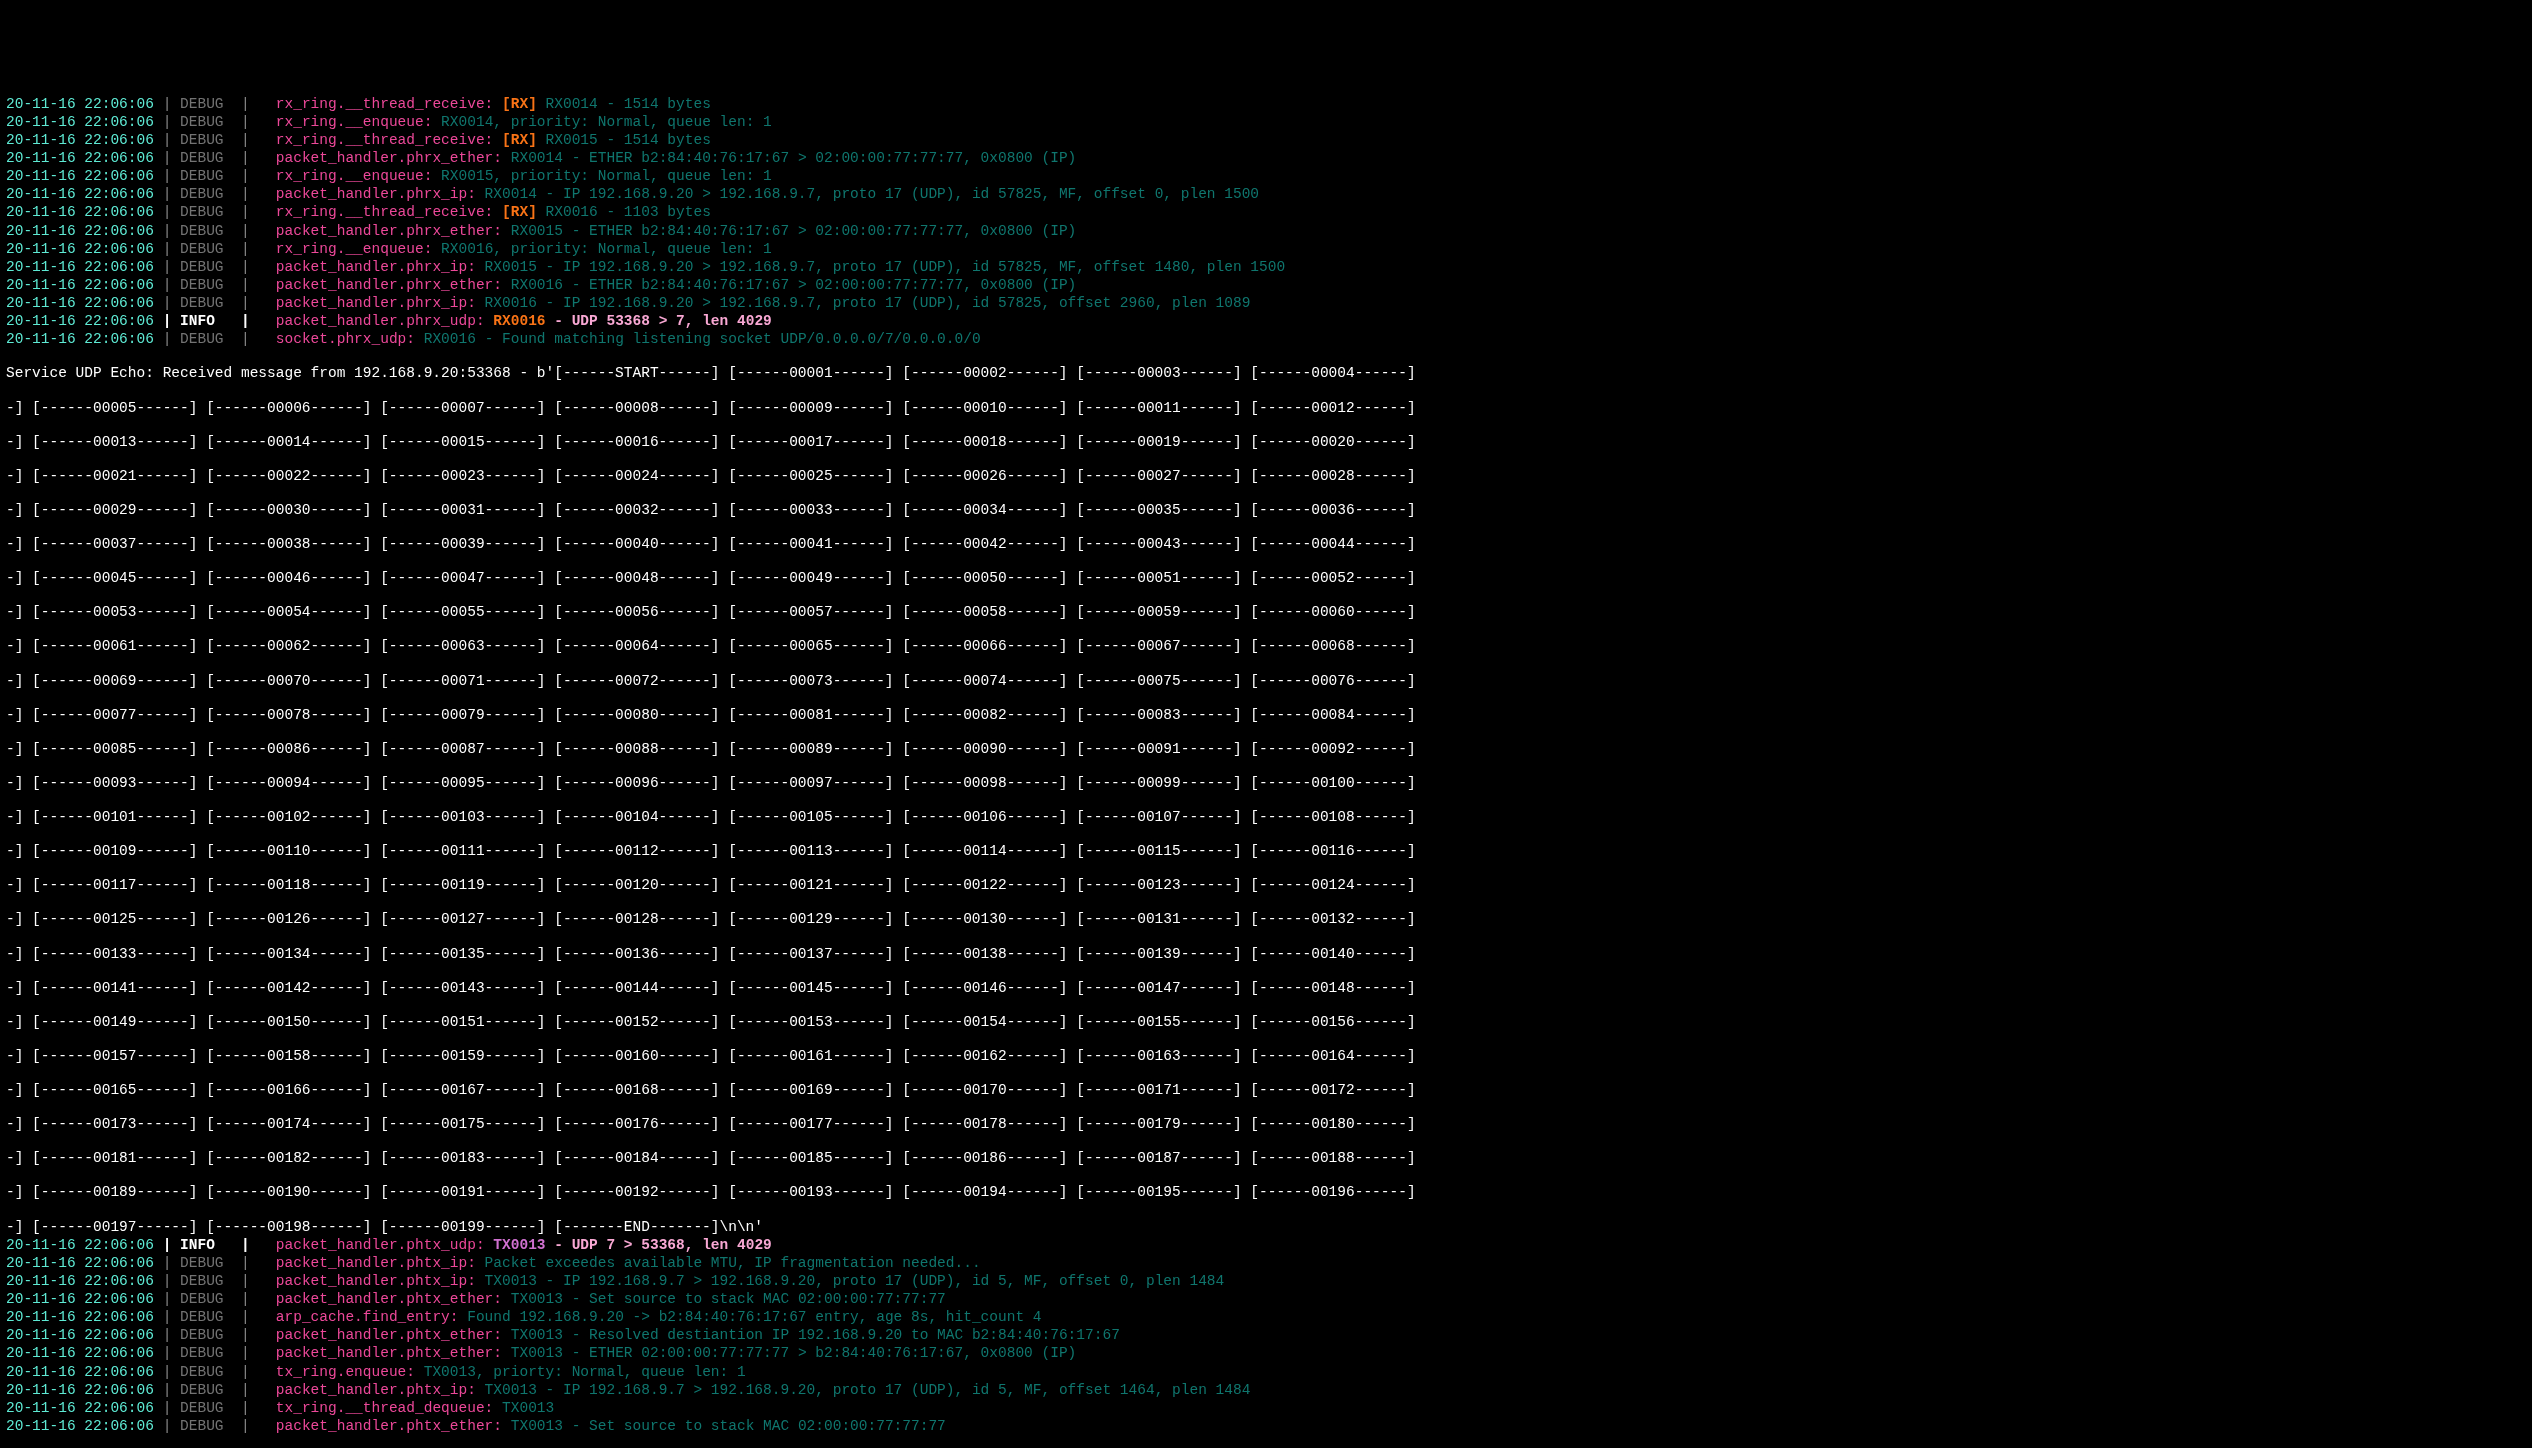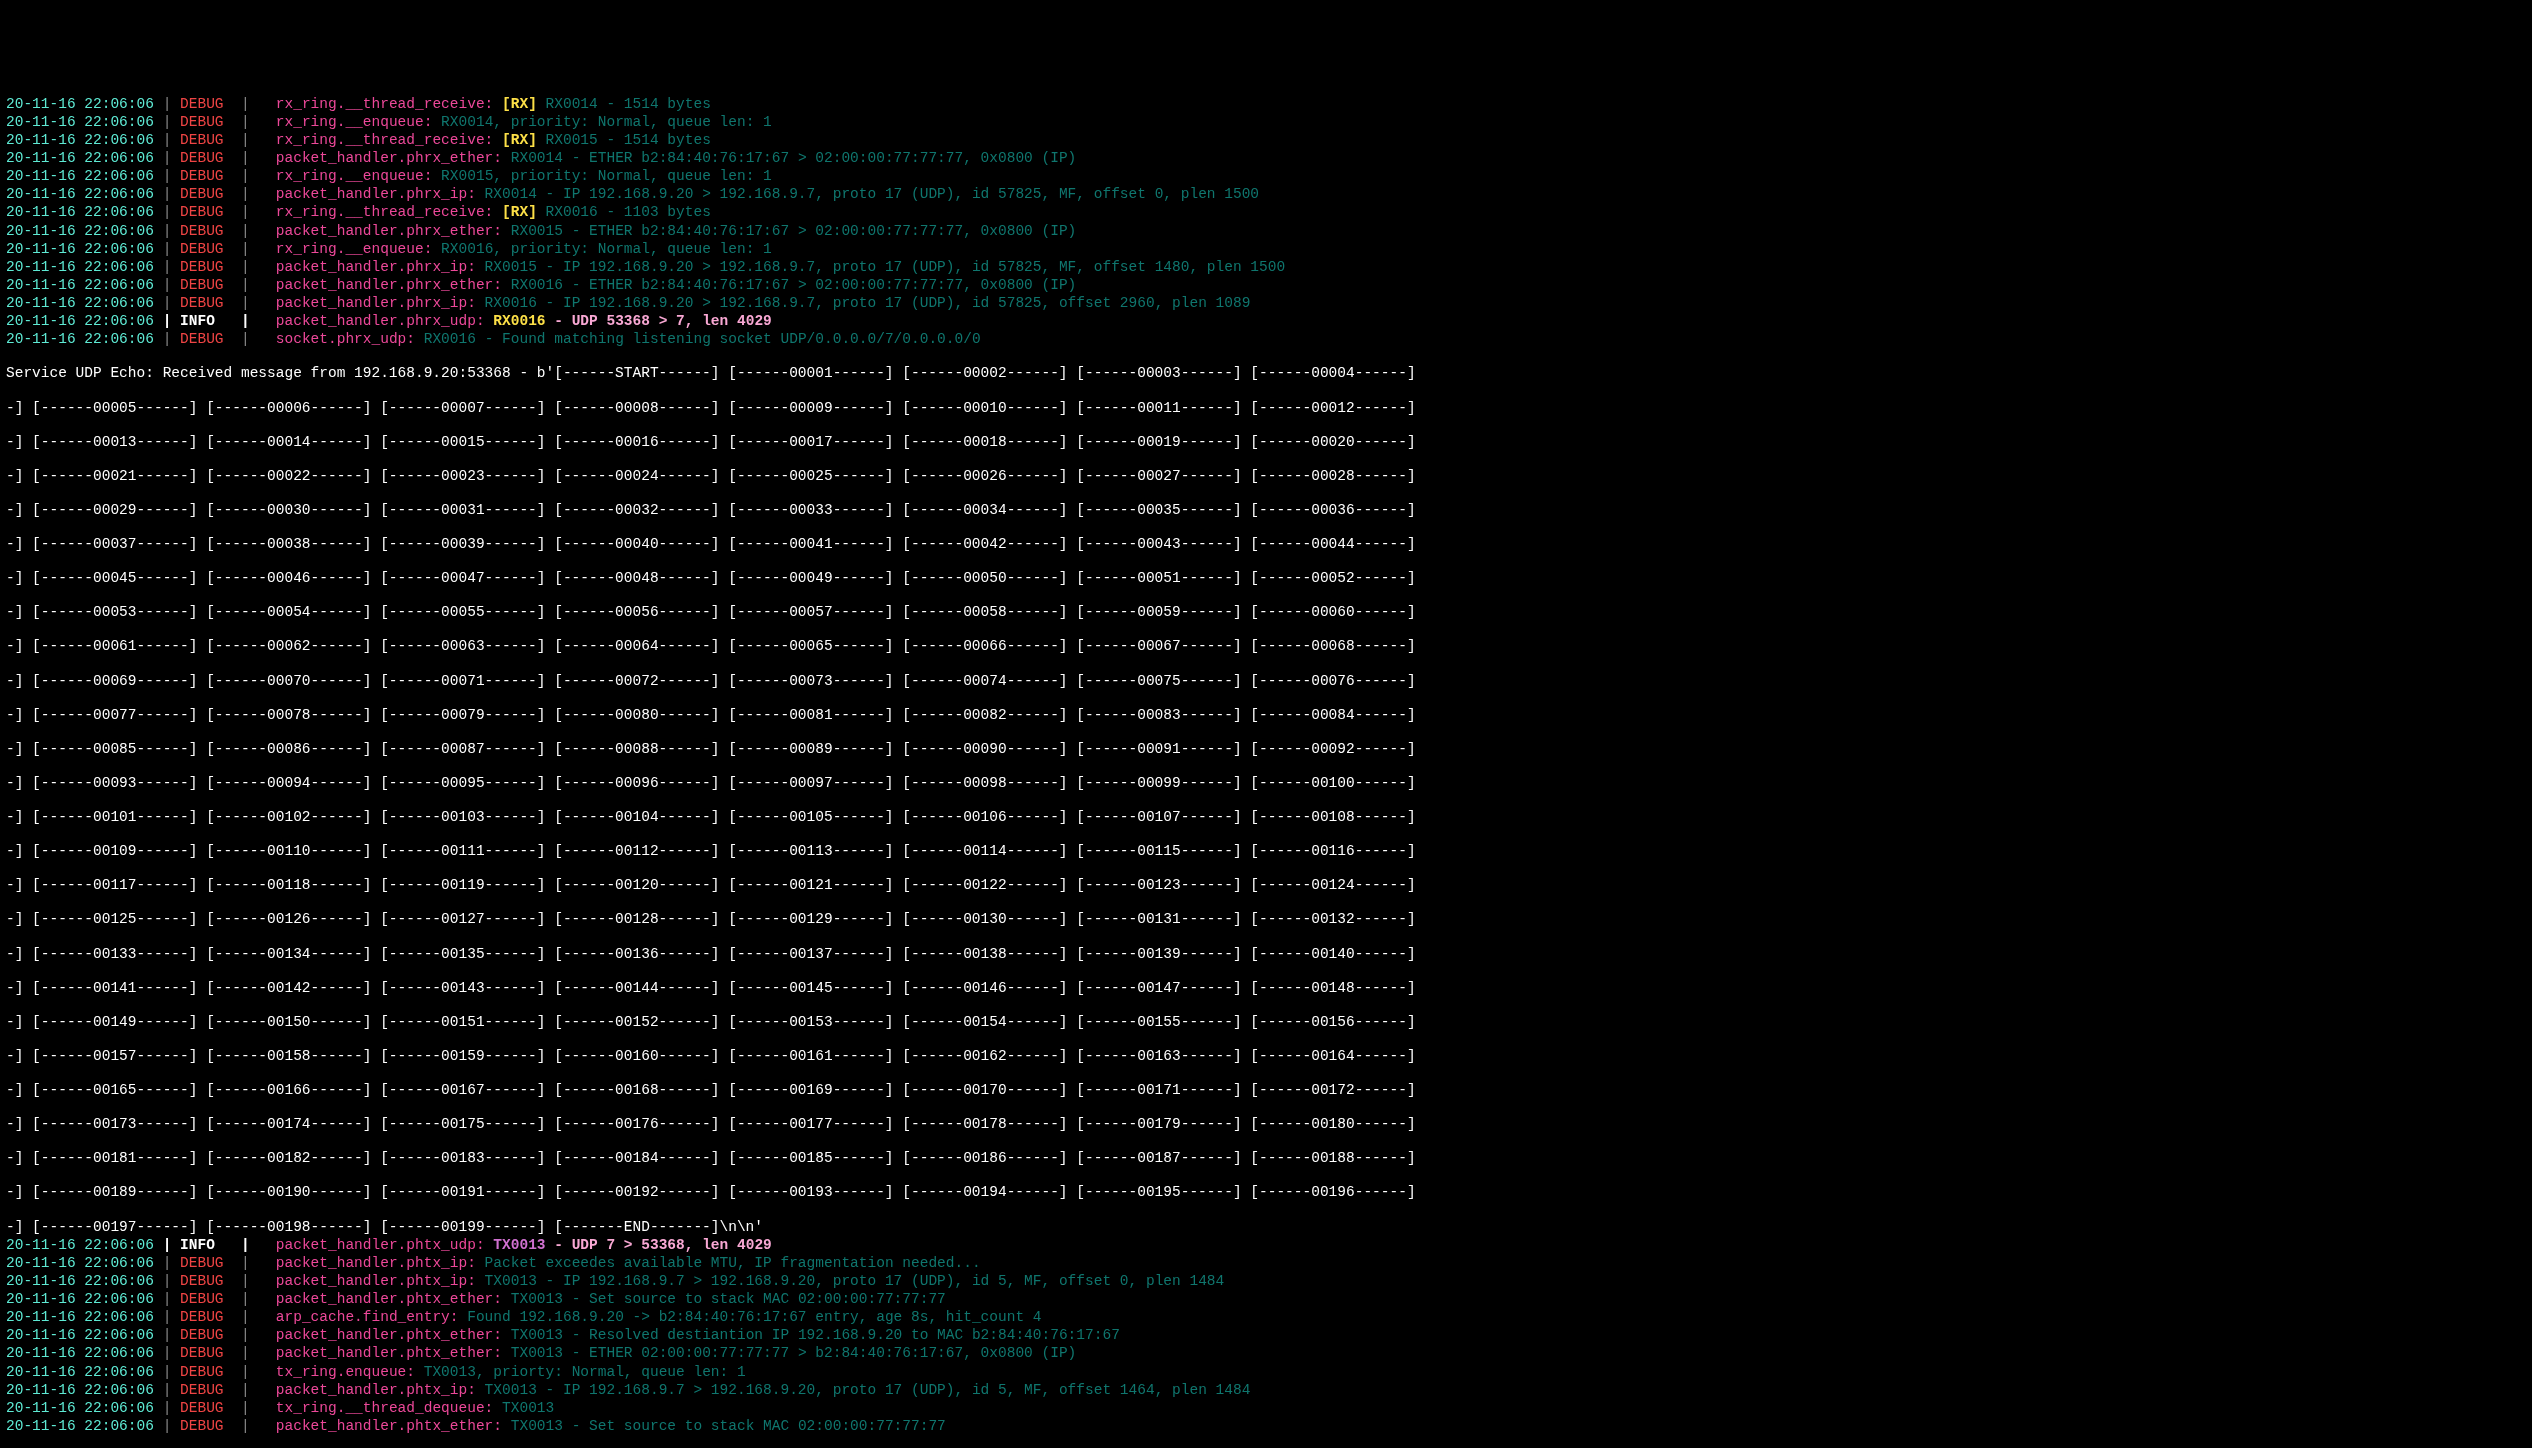--- a/index.html
+++ b/index.html
@@ -10,25 +10,25 @@
     font-family: "Menlo", "Consolas", "Courier New", monospace;
     font-size: 14.5px;
     line-height: 1.25;
     white-space: pre;
     overflow-x: auto;
     width: 2532px;
   }
   #terminal { padding: 4px 6px; }
   .ts   { color: #5eead4; }          
   .sep  { color: #888; }             
-  .lvl  { color: #ef4444; }             
+  .lvl  { color: #737373; }             
   .lvlI { color: #fff; font-weight: bold; } 
   .src  { color: #ec4899; }          
   .rest { color: #0f766e; }             
-  .rxtag{ color: #fde047; font-weight: bold; }
+  .rxtag{ color: #f97316; font-weight: bold; }
   .txtag{ color: #d070d0; font-weight: bold; }
   .hl   { color: #f9a8d4; font-weight: bold; }
   .payload { color: #fff; margin-top: 16px; }
 </style>
 </head>
 <body>
 
 
 
 <div id="terminal"><div><span class="ts">20-11-16 22:06:06</span><span class="sep"> | </span><span class="lvl">DEBUG</span><span class="sep">  | </span>  <span class="src">rx_ring.__thread_receive:</span> <span class="rxtag">[RX]</span><span class="rest"> RX0014 - 1514 bytes</span></div><div><span class="ts">20-11-16 22:06:06</span><span class="sep"> | </span><span class="lvl">DEBUG</span><span class="sep">  | </span>  <span class="src">rx_ring.__enqueue:</span><span class="rest"> RX0014, priority: Normal, queue len: 1</span></div><div><span class="ts">20-11-16 22:06:06</span><span class="sep"> | </span><span class="lvl">DEBUG</span><span class="sep">  | </span>  <span class="src">rx_ring.__thread_receive:</span> <span class="rxtag">[RX]</span><span class="rest"> RX0015 - 1514 bytes</span></div><div><span class="ts">20-11-16 22:06:06</span><span class="sep"> | </span><span class="lvl">DEBUG</span><span class="sep">  | </span>  <span class="src">packet_handler.phrx_ether:</span><span class="rest"> RX0014 - ETHER b2:84:40:76:17:67 &gt; 02:00:00:77:77:77, 0x0800 (IP)</span></div><div><span class="ts">20-11-16 22:06:06</span><span class="sep"> | </span><span class="lvl">DEBUG</span><span class="sep">  | </span>  <span class="src">rx_ring.__enqueue:</span><span class="rest"> RX0015, priority: Normal, queue len: 1</span></div><div><span class="ts">20-11-16 22:06:06</span><span class="sep"> | </span><span class="lvl">DEBUG</span><span class="sep">  | </span>  <span class="src">packet_handler.phrx_ip:</span><span class="rest"> RX0014 - IP 192.168.9.20 &gt; 192.168.9.7, proto 17 (UDP), id 57825, MF, offset 0, plen 1500</span></div><div><span class="ts">20-11-16 22:06:06</span><span class="sep"> | </span><span class="lvl">DEBUG</span><span class="sep">  | </span>  <span class="src">rx_ring.__thread_receive:</span> <span class="rxtag">[RX]</span><span class="rest"> RX0016 - 1103 bytes</span></div><div><span class="ts">20-11-16 22:06:06</span><span class="sep"> | </span><span class="lvl">DEBUG</span><span class="sep">  | </span>  <span class="src">packet_handler.phrx_ether:</span><span class="rest"> RX0015 - ETHER b2:84:40:76:17:67 &gt; 02:00:00:77:77:77, 0x0800 (IP)</span></div><div><span class="ts">20-11-16 22:06:06</span><span class="sep"> | </span><span class="lvl">DEBUG</span><span class="sep">  | </span>  <span class="src">rx_ring.__enqueue:</span><span class="rest"> RX0016, priority: Normal, queue len: 1</span></div><div><span class="ts">20-11-16 22:06:06</span><span class="sep"> | </span><span class="lvl">DEBUG</span><span class="sep">  | </span>  <span class="src">packet_handler.phrx_ip:</span><span class="rest"> RX0015 - IP 192.168.9.20 &gt; 192.168.9.7, proto 17 (UDP), id 57825, MF, offset 1480, plen 1500</span></div><div><span class="ts">20-11-16 22:06:06</span><span class="sep"> | </span><span class="lvl">DEBUG</span><span class="sep">  | </span>  <span class="src">packet_handler.phrx_ether:</span><span class="rest"> RX0016 - ETHER b2:84:40:76:17:67 &gt; 02:00:00:77:77:77, 0x0800 (IP)</span></div><div><span class="ts">20-11-16 22:06:06</span><span class="sep"> | </span><span class="lvl">DEBUG</span><span class="sep">  | </span>  <span class="src">packet_handler.phrx_ip:</span><span class="rest"> RX0016 - IP 192.168.9.20 &gt; 192.168.9.7, proto 17 (UDP), id 57825, offset 2960, plen 1089</span></div><div><span class="ts">20-11-16 22:06:06</span><span class="lvlI"> | </span><span class="lvlI">INFO </span><span class="lvlI">  | </span>  <span class="src">packet_handler.phrx_udp:</span> <span class="rxtag">RX0016</span><span class="hl"> - UDP 53368 &gt; 7, len 4029</span></div><div><span class="ts">20-11-16 22:06:06</span><span class="sep"> | </span><span class="lvl">DEBUG</span><span class="sep">  | </span>  <span class="src">socket.phrx_udp:</span><span class="rest"> RX0016 - Found matching listening socket UDP/0.0.0.0/7/0.0.0.0/0</span></div><div class="payload">Service UDP Echo: Received message from 192.168.9.20:53368 - b'[------START------] [------00001------] [------00002------] [------00003------] [------00004------]</div><div class="payload">-] [------00005------] [------00006------] [------00007------] [------00008------] [------00009------] [------00010------] [------00011------] [------00012------]</div><div class="payload">-] [------00013------] [------00014------] [------00015------] [------00016------] [------00017------] [------00018------] [------00019------] [------00020------]</div><div class="payload">-] [------00021------] [------00022------] [------00023------] [------00024------] [------00025------] [------00026------] [------00027------] [------00028------]</div><div class="payload">-] [------00029------] [------00030------] [------00031------] [------00032------] [------00033------] [------00034------] [------00035------] [------00036------]</div><div class="payload">-] [------00037------] [------00038------] [------00039------] [------00040------] [------00041------] [------00042------] [------00043------] [------00044------]</div><div class="payload">-] [------00045------] [------00046------] [------00047------] [------00048------] [------00049------] [------00050------] [------00051------] [------00052------]</div><div class="payload">-] [------00053------] [------00054------] [------00055------] [------00056------] [------00057------] [------00058------] [------00059------] [------00060------]</div><div class="payload">-] [------00061------] [------00062------] [------00063------] [------00064------] [------00065------] [------00066------] [------00067------] [------00068------]</div><div class="payload">-] [------00069------] [------00070------] [------00071------] [------00072------] [------00073------] [------00074------] [------00075------] [------00076------]</div><div class="payload">-] [------00077------] [------00078------] [------00079------] [------00080------] [------00081------] [------00082------] [------00083------] [------00084------]</div><div class="payload">-] [------00085------] [------00086------] [------00087------] [------00088------] [------00089------] [------00090------] [------00091------] [------00092------]</div><div class="payload">-] [------00093------] [------00094------] [------00095------] [------00096------] [------00097------] [------00098------] [------00099------] [------00100------]</div><div class="payload">-] [------00101------] [------00102------] [------00103------] [------00104------] [------00105------] [------00106------] [------00107------] [------00108------]</div><div class="payload">-] [------00109------] [------00110------] [------00111------] [------00112------] [------00113------] [------00114------] [------00115------] [------00116------]</div><div class="payload">-] [------00117------] [------00118------] [------00119------] [------00120------] [------00121------] [------00122------] [------00123------] [------00124------]</div><div class="payload">-] [------00125------] [------00126------] [------00127------] [------00128------] [------00129------] [------00130------] [------00131------] [------00132------]</div><div class="payload">-] [------00133------] [------00134------] [------00135------] [------00136------] [------00137------] [------00138------] [------00139------] [------00140------]</div><div class="payload">-] [------00141------] [------00142------] [------00143------] [------00144------] [------00145------] [------00146------] [------00147------] [------00148------]</div><div class="payload">-] [------00149------] [------00150------] [------00151------] [------00152------] [------00153------] [------00154------] [------00155------] [------00156------]</div><div class="payload">-] [------00157------] [------00158------] [------00159------] [------00160------] [------00161------] [------00162------] [------00163------] [------00164------]</div><div class="payload">-] [------00165------] [------00166------] [------00167------] [------00168------] [------00169------] [------00170------] [------00171------] [------00172------]</div><div class="payload">-] [------00173------] [------00174------] [------00175------] [------00176------] [------00177------] [------00178------] [------00179------] [------00180------]</div><div class="payload">-] [------00181------] [------00182------] [------00183------] [------00184------] [------00185------] [------00186------] [------00187------] [------00188------]</div><div class="payload">-] [------00189------] [------00190------] [------00191------] [------00192------] [------00193------] [------00194------] [------00195------] [------00196------]</div><div class="payload">-] [------00197------] [------00198------] [------00199------] [-------END-------]\n\n'</div><div><span class="ts">20-11-16 22:06:06</span><span class="lvlI"> | </span><span class="lvlI">INFO </span><span class="lvlI">  | </span>  <span class="src">packet_handler.phtx_udp:</span> <span class="txtag">TX0013</span><span class="hl"> - UDP 7 &gt; 53368, len 4029</span></div><div><span class="ts">20-11-16 22:06:06</span><span class="sep"> | </span><span class="lvl">DEBUG</span><span class="sep">  | </span>  <span class="src">packet_handler.phtx_ip:</span><span class="rest"> Packet exceedes available MTU, IP fragmentation needed...</span></div><div><span class="ts">20-11-16 22:06:06</span><span class="sep"> | </span><span class="lvl">DEBUG</span><span class="sep">  | </span>  <span class="src">packet_handler.phtx_ip:</span><span class="rest"> TX0013 - IP 192.168.9.7 &gt; 192.168.9.20, proto 17 (UDP), id 5, MF, offset 0, plen 1484</span></div><div><span class="ts">20-11-16 22:06:06</span><span class="sep"> | </span><span class="lvl">DEBUG</span><span class="sep">  | </span>  <span class="src">packet_handler.phtx_ether:</span><span class="rest"> TX0013 - Set source to stack MAC 02:00:00:77:77:77</span></div><div><span class="ts">20-11-16 22:06:06</span><span class="sep"> | </span><span class="lvl">DEBUG</span><span class="sep">  | </span>  <span class="src">arp_cache.find_entry:</span><span class="rest"> Found 192.168.9.20 -&gt; b2:84:40:76:17:67 entry, age 8s, hit_count 4</span></div><div><span class="ts">20-11-16 22:06:06</span><span class="sep"> | </span><span class="lvl">DEBUG</span><span class="sep">  | </span>  <span class="src">packet_handler.phtx_ether:</span><span class="rest"> TX0013 - Resolved destiantion IP 192.168.9.20 to MAC b2:84:40:76:17:67</span></div><div><span class="ts">20-11-16 22:06:06</span><span class="sep"> | </span><span class="lvl">DEBUG</span><span class="sep">  | </span>  <span class="src">packet_handler.phtx_ether:</span><span class="rest"> TX0013 - ETHER 02:00:00:77:77:77 &gt; b2:84:40:76:17:67, 0x0800 (IP)</span></div><div><span class="ts">20-11-16 22:06:06</span><span class="sep"> | </span><span class="lvl">DEBUG</span><span class="sep">  | </span>  <span class="src">tx_ring.enqueue:</span><span class="rest"> TX0013, priorty: Normal, queue len: 1</span></div><div><span class="ts">20-11-16 22:06:06</span><span class="sep"> | </span><span class="lvl">DEBUG</span><span class="sep">  | </span>  <span class="src">packet_handler.phtx_ip:</span><span class="rest"> TX0013 - IP 192.168.9.7 &gt; 192.168.9.20, proto 17 (UDP), id 5, MF, offset 1464, plen 1484</span></div><div><span class="ts">20-11-16 22:06:06</span><span class="sep"> | </span><span class="lvl">DEBUG</span><span class="sep">  | </span>  <span class="src">tx_ring.__thread_dequeue:</span><span class="rest"> TX0013</span></div><div><span class="ts">20-11-16 22:06:06</span><span class="sep"> | </span><span class="lvl">DEBUG</span><span class="sep">  | </span>  <span class="src">packet_handler.phtx_ether:</span><span class="rest"> TX0013 - Set source to stack MAC 02:00:00:77:77:77</span></div></div>

